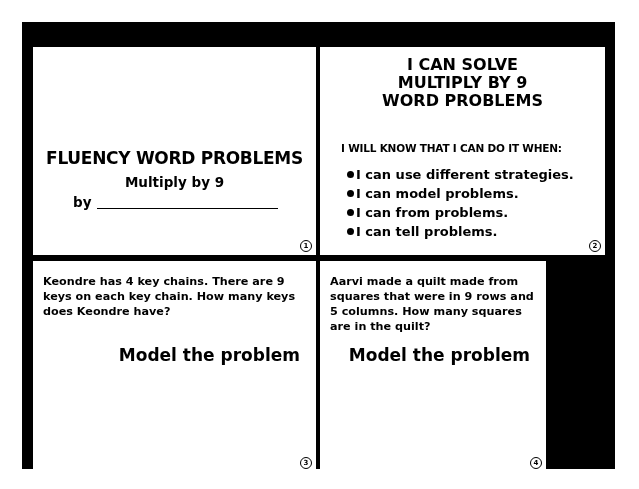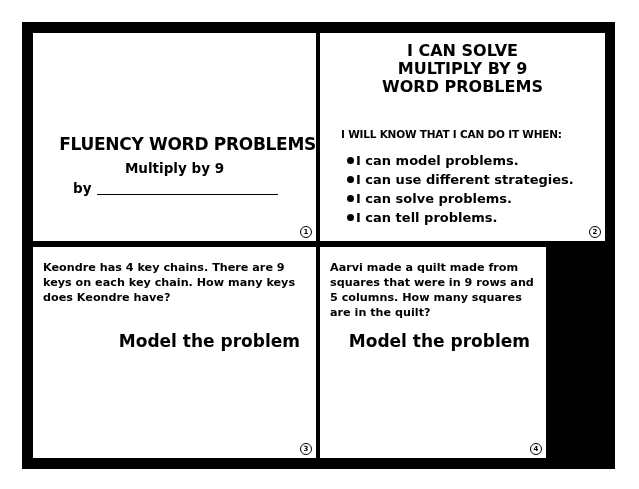--- a/index.html
+++ b/index.html
@@ -1,30 +1,30 @@
 <!DOCTYPE html>
 <html><head>
 <meta charset="utf-8">
 <style>
   html, body { margin:0; padding:0; background:#ffffff; }
   body { width:639px; height:489px; position:relative; overflow:hidden;
          font-family:"DejaVu Sans", sans-serif; color:#000; }
   .frame { position:absolute; left:22px; top:22px; width:593px; height:447px; background:#000; }
-  .cell { position:absolute; background:#fff; box-sizing:border-box; }
+  .cell { position:absolute; background:#fff; box-sizing:border-box;margin-top:14px; }
   #c1 { left:33px;  top:33px;  width:283px; height:208px; }
   #c2 { left:320px; top:33px;  width:285px; height:208px; }
   #c3 { left:33px;  top:247px; width:283px; height:211px; }
   #c4 { left:320px; top:247px; width:226px; height:211px; }
 
   .badge { position:absolute; right:4px; bottom:3px; width:10px; height:10px;
            border:1.5px solid #000; border-radius:50%; font-size:7px; font-weight:bold;
            line-height:10px; text-align:center; }
 
   
-  .c1-title { position:absolute; left:0; right:0; top:101px; text-align:right;
+  .c1-title { position:absolute; left:0; right:0; top:101px; text-align:center;
               font-size:17px; font-weight:bold; letter-spacing:-0.3px; }
   .c1-sub { position:absolute; left:0; right:0; top:127px; text-align:center;
             font-size:13.5px; font-weight:bold; }
   .c1-by { position:absolute; left:40px; top:147px; font-size:13.5px; font-weight:bold; }
   .c1-line { position:absolute; left:64px; top:161px; width:181px; height:0;
              border-top:1.5px solid #000; }
 
   
   .c2-title { position:absolute; left:0; right:0; top:9px; text-align:center;
               font-size:16px; font-weight:bold; line-height:18px; }
@@ -55,23 +55,23 @@
 </div>
 
 <div class="cell" id="c2">
   <div class="c2-title">
     <div>I CAN SOLVE</div>
     <div>MULTIPLY BY 9</div>
     <div>WORD PROBLEMS</div>
   </div>
   <div class="c2-know">I WILL KNOW THAT I CAN DO IT WHEN:</div>
   <ul class="c2-list">
+    <li><span class="dot"></span><span>I can use different strategies.</span></li>
     <li><span class="dot"></span><span>I can model problems.</span></li>
-    <li><span class="dot"></span><span>I can use different strategies.</span></li>
-    <li><span class="dot"></span><span>I can solve problems.</span></li>
+    <li><span class="dot"></span><span>I can from problems.</span></li>
     <li><span class="dot"></span><span>I can tell problems.</span></li>
   </ul>
   <div class="badge">2</div>
 </div>
 
 <div class="cell" id="c3">
   <div class="problem">Keondre has 4 key chains. There are 9 keys on each key chain. How many keys does Keondre have?</div>
   <div class="model">Model the problem</div>
   <div class="badge">3</div>
 </div>

